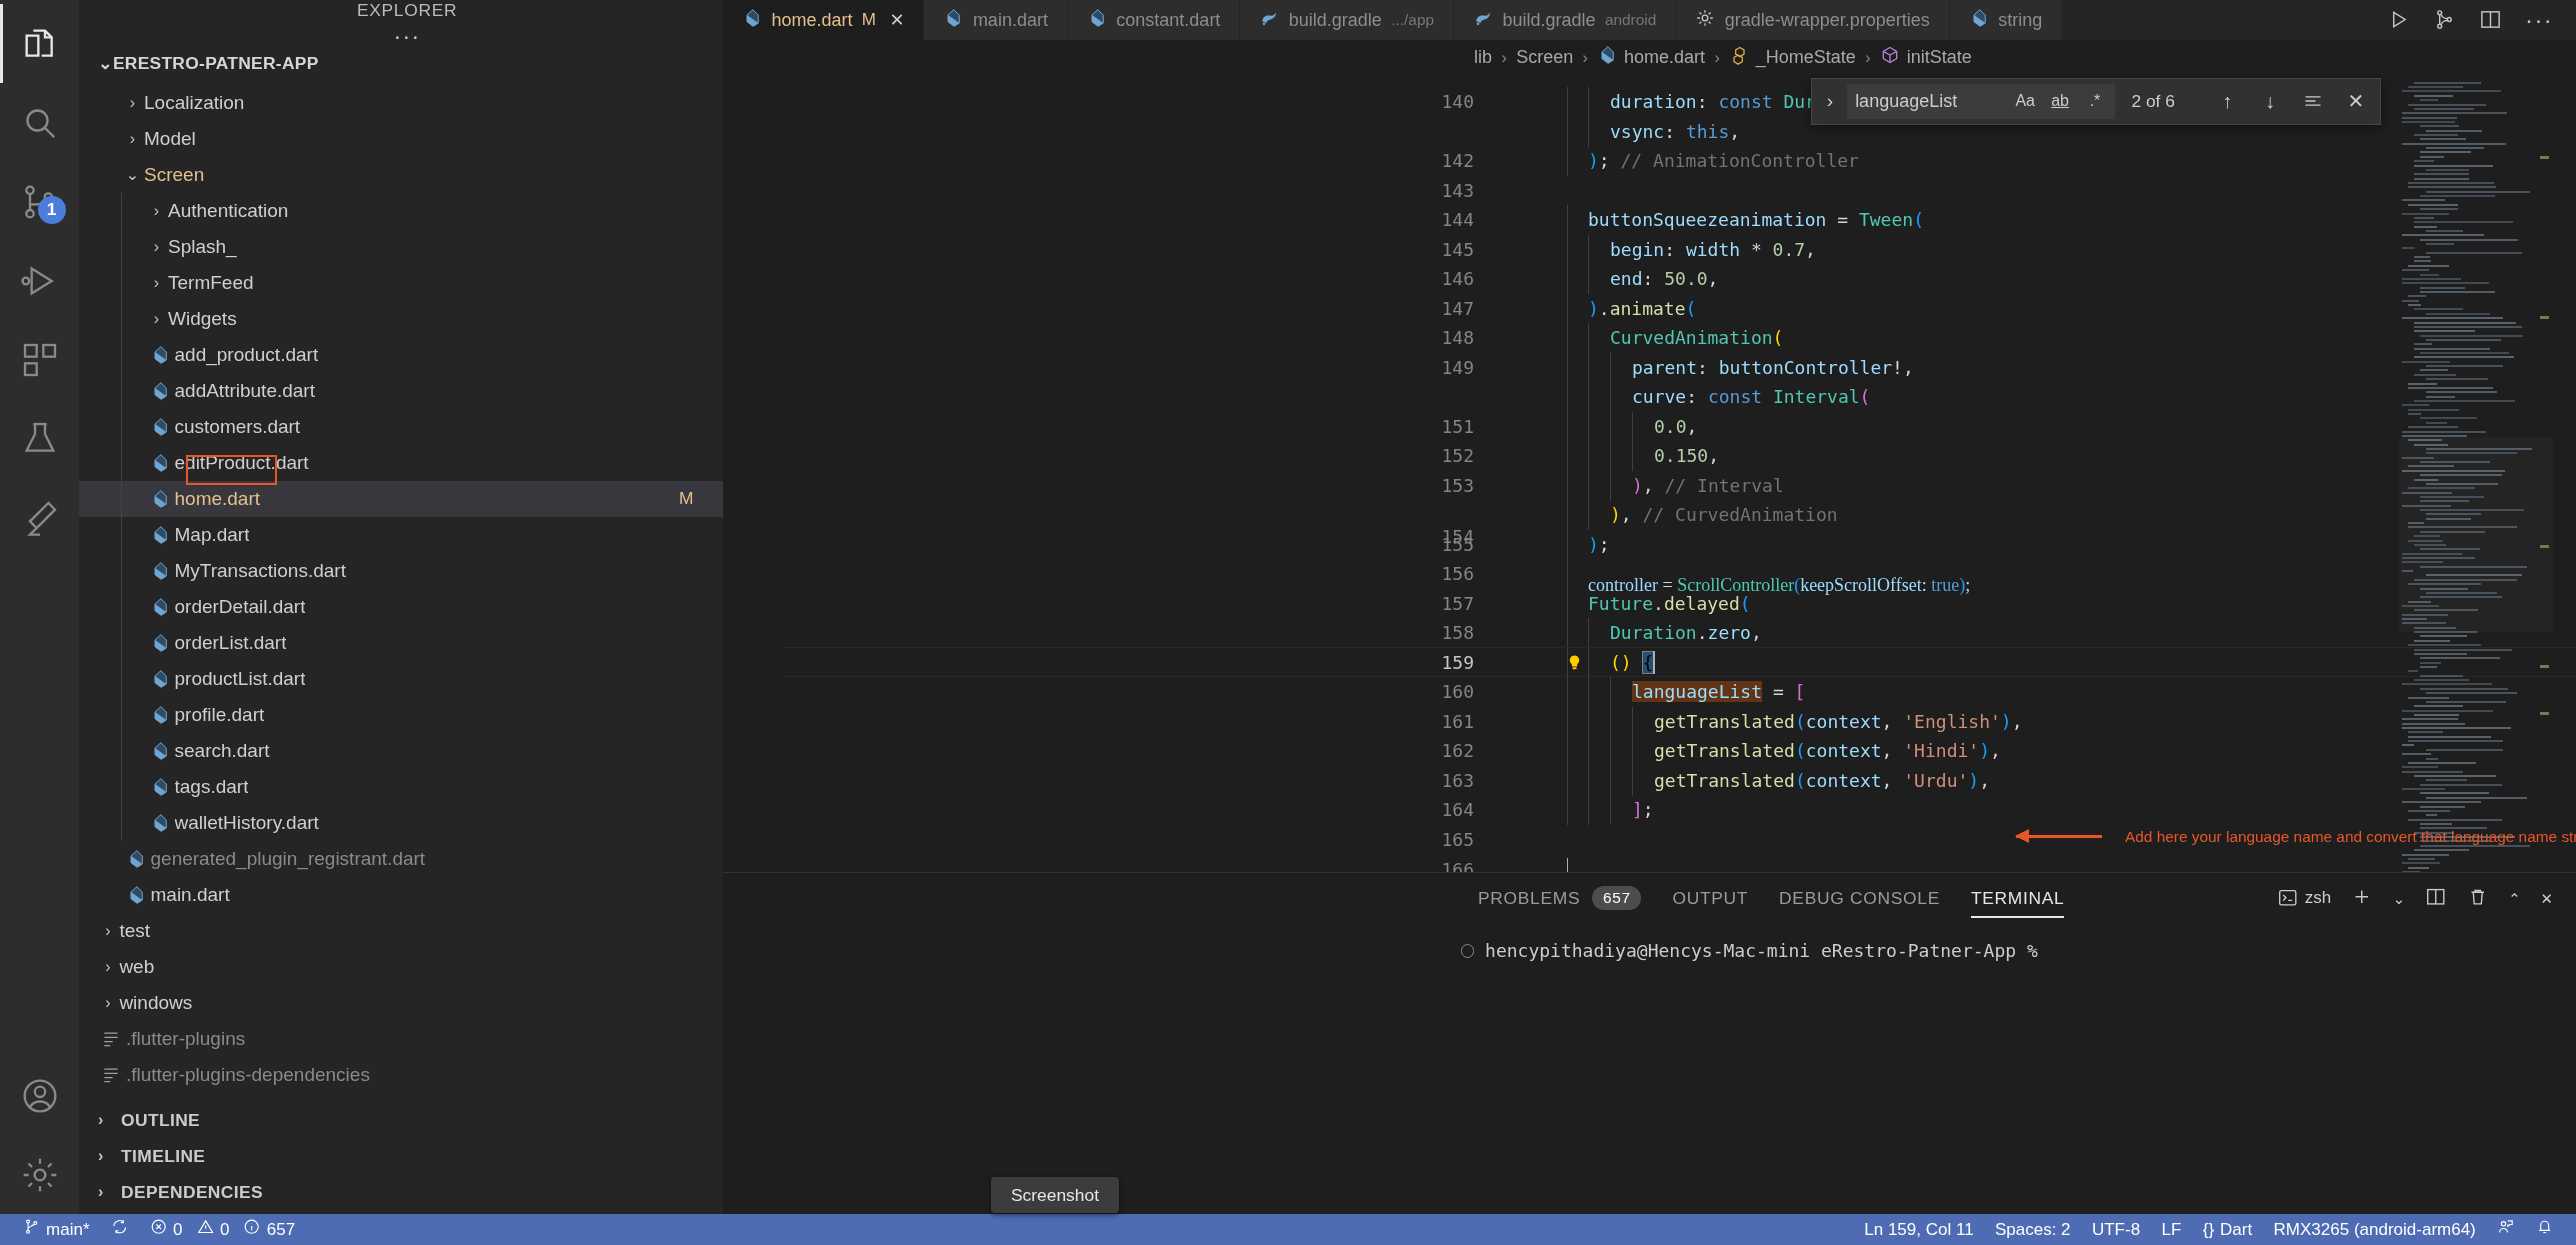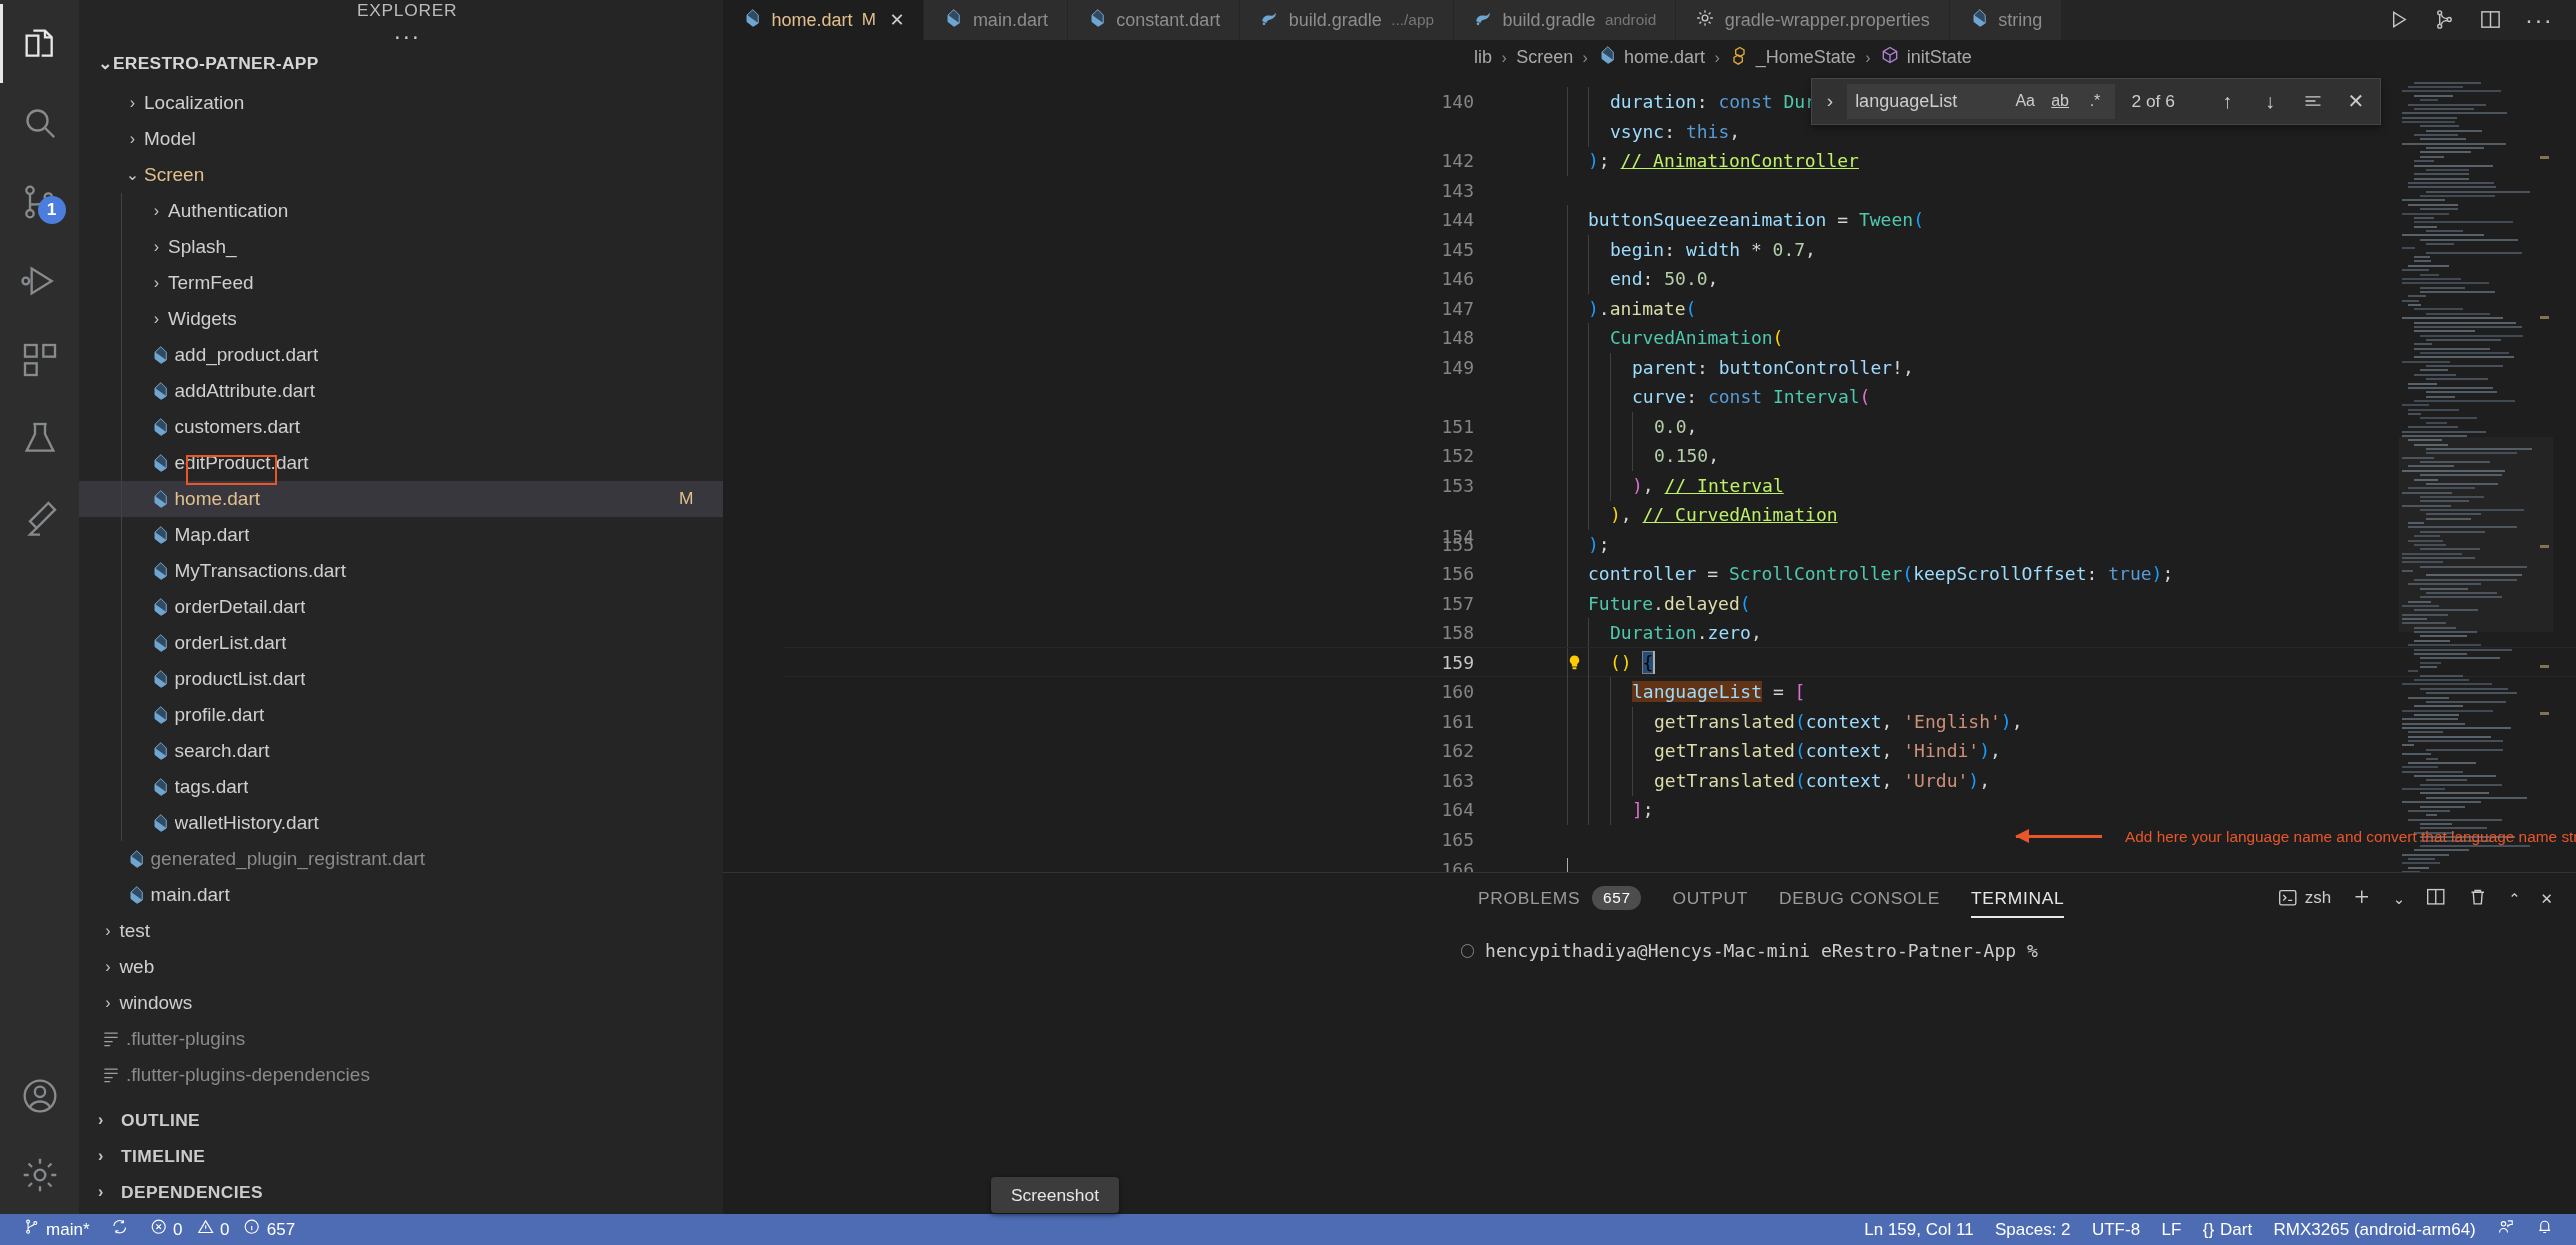--- a/index.html
+++ b/index.html
@@ -120,21 +120,21 @@
 
   .indent-guide { position: absolute; width: 0.7px; background: #404040; }
 
   
   .t-key   { color: #569cd6; }
   .t-type  { color: #4ec9b0; }
   .t-fn    { color: #dcdcaa; }
   .t-var   { color: #9cdcfe; }
   .t-num   { color: #b5cea8; }
   .t-str   { color: #ce9178; }
-  .t-comg  { color: #bef264; text-decoration: underline; }
+  .t-comg  { color: #737373; }
   .t-plain { color: #d4d4d4; }
   .t-p1    { color: #ffd700; }
   .t-p2    { color: #da70d6; }
   .t-p3    { color: #179fff; }
   .sel-tok { background: #623315; }
   .sel-box { outline: 0.7px solid #7e7e7e; background: #264f78; }
 
   .caret { display: inline-block; width: 1.3px; height: 23px; background: #aeafad; vertical-align: middle; }
 
   
@@ -728,21 +728,21 @@
             <div class="indent-guide" style="left: 46px; top: 396px; height: 29.5px;"></div>
             <div class="indent-guide" style="left: 67px; top: 396px; height: 29.5px;"></div>
             <div class="indent-guide" style="left: 89px; top: 396px; height: 29.5px;"></div>
             <div class="codeline" style="top: 396px; padding-left: 111px;"><span class="t-p2">)</span><span class="t-plain">, </span><span class="t-comg">// Interval</span></div>
             <div class="indent-guide" style="left: 46px; top: 425px; height: 29.5px;"></div>
             <div class="indent-guide" style="left: 67px; top: 425px; height: 29.5px;"></div>
             <div class="codeline" style="top: 425px; padding-left: 89px;"><span class="t-p1">)</span><span class="t-plain">, </span><span class="t-comg">// CurvedAnimation</span></div>
             <div class="indent-guide" style="left: 46px; top: 455px; height: 29.5px;"></div>
             <div class="codeline" style="top: 455px; padding-left: 67px;"><span class="t-p3">)</span><span class="t-plain">;</span></div>
             <div class="indent-guide" style="left: 46px; top: 484px; height: 29.5px;"></div>
-            <div class="codeline" style="top: 484px; padding-left: 67px;"><span class="t-var">controller</span><span class="t-plain"> = </span><span class="t-type">ScrollController</span><span class="t-p3">(</span><span class="t-var">keepScrollOffset</span><span class="t-plain">: </span><span class="t-key">true</span><span class="t-p3">)</span><span class="t-plain">;</span></div>
+            <div class="codeline" style="top: 496px; padding-left: 67px; font-family: Liberation Serif, serif;"><span class="t-var">controller</span><span class="t-plain"> = </span><span class="t-type">ScrollController</span><span class="t-p3">(</span><span class="t-var">keepScrollOffset</span><span class="t-plain">: </span><span class="t-key">true</span><span class="t-p3">)</span><span class="t-plain">;</span></div>
             <div class="indent-guide" style="left: 46px; top: 514px; height: 29.5px;"></div>
             <div class="codeline" style="top: 514px; padding-left: 67px;"><span class="t-type">Future</span><span class="t-plain">.</span><span class="t-fn">delayed</span><span class="t-p3">(</span></div>
             <div class="indent-guide" style="left: 46px; top: 543px; height: 29.5px;"></div>
             <div class="indent-guide" style="left: 67px; top: 543px; height: 29.5px;"></div>
             <div class="codeline" style="top: 543px; padding-left: 89px;"><span class="t-type">Duration</span><span class="t-plain">.</span><span class="t-var">zero</span><span class="t-plain">,</span></div>
             <div class="cur-line-bg" style="top: 572px; left: -738px; width: 2012px;"></div>
             <div class="indent-guide" style="left: 46px; top: 573px; height: 29.5px;"></div>
             <div class="indent-guide" style="left: 67px; top: 573px; height: 29.5px;"></div>
             <div class="codeline" style="top: 573px; padding-left: 89px;"><span class="t-p1">()</span><span class="t-plain"> </span><span class="sel-box">{</span><span class="caret"></span></div>
             <div class="indent-guide" style="left: 46px; top: 602px; height: 29.5px;"></div>

